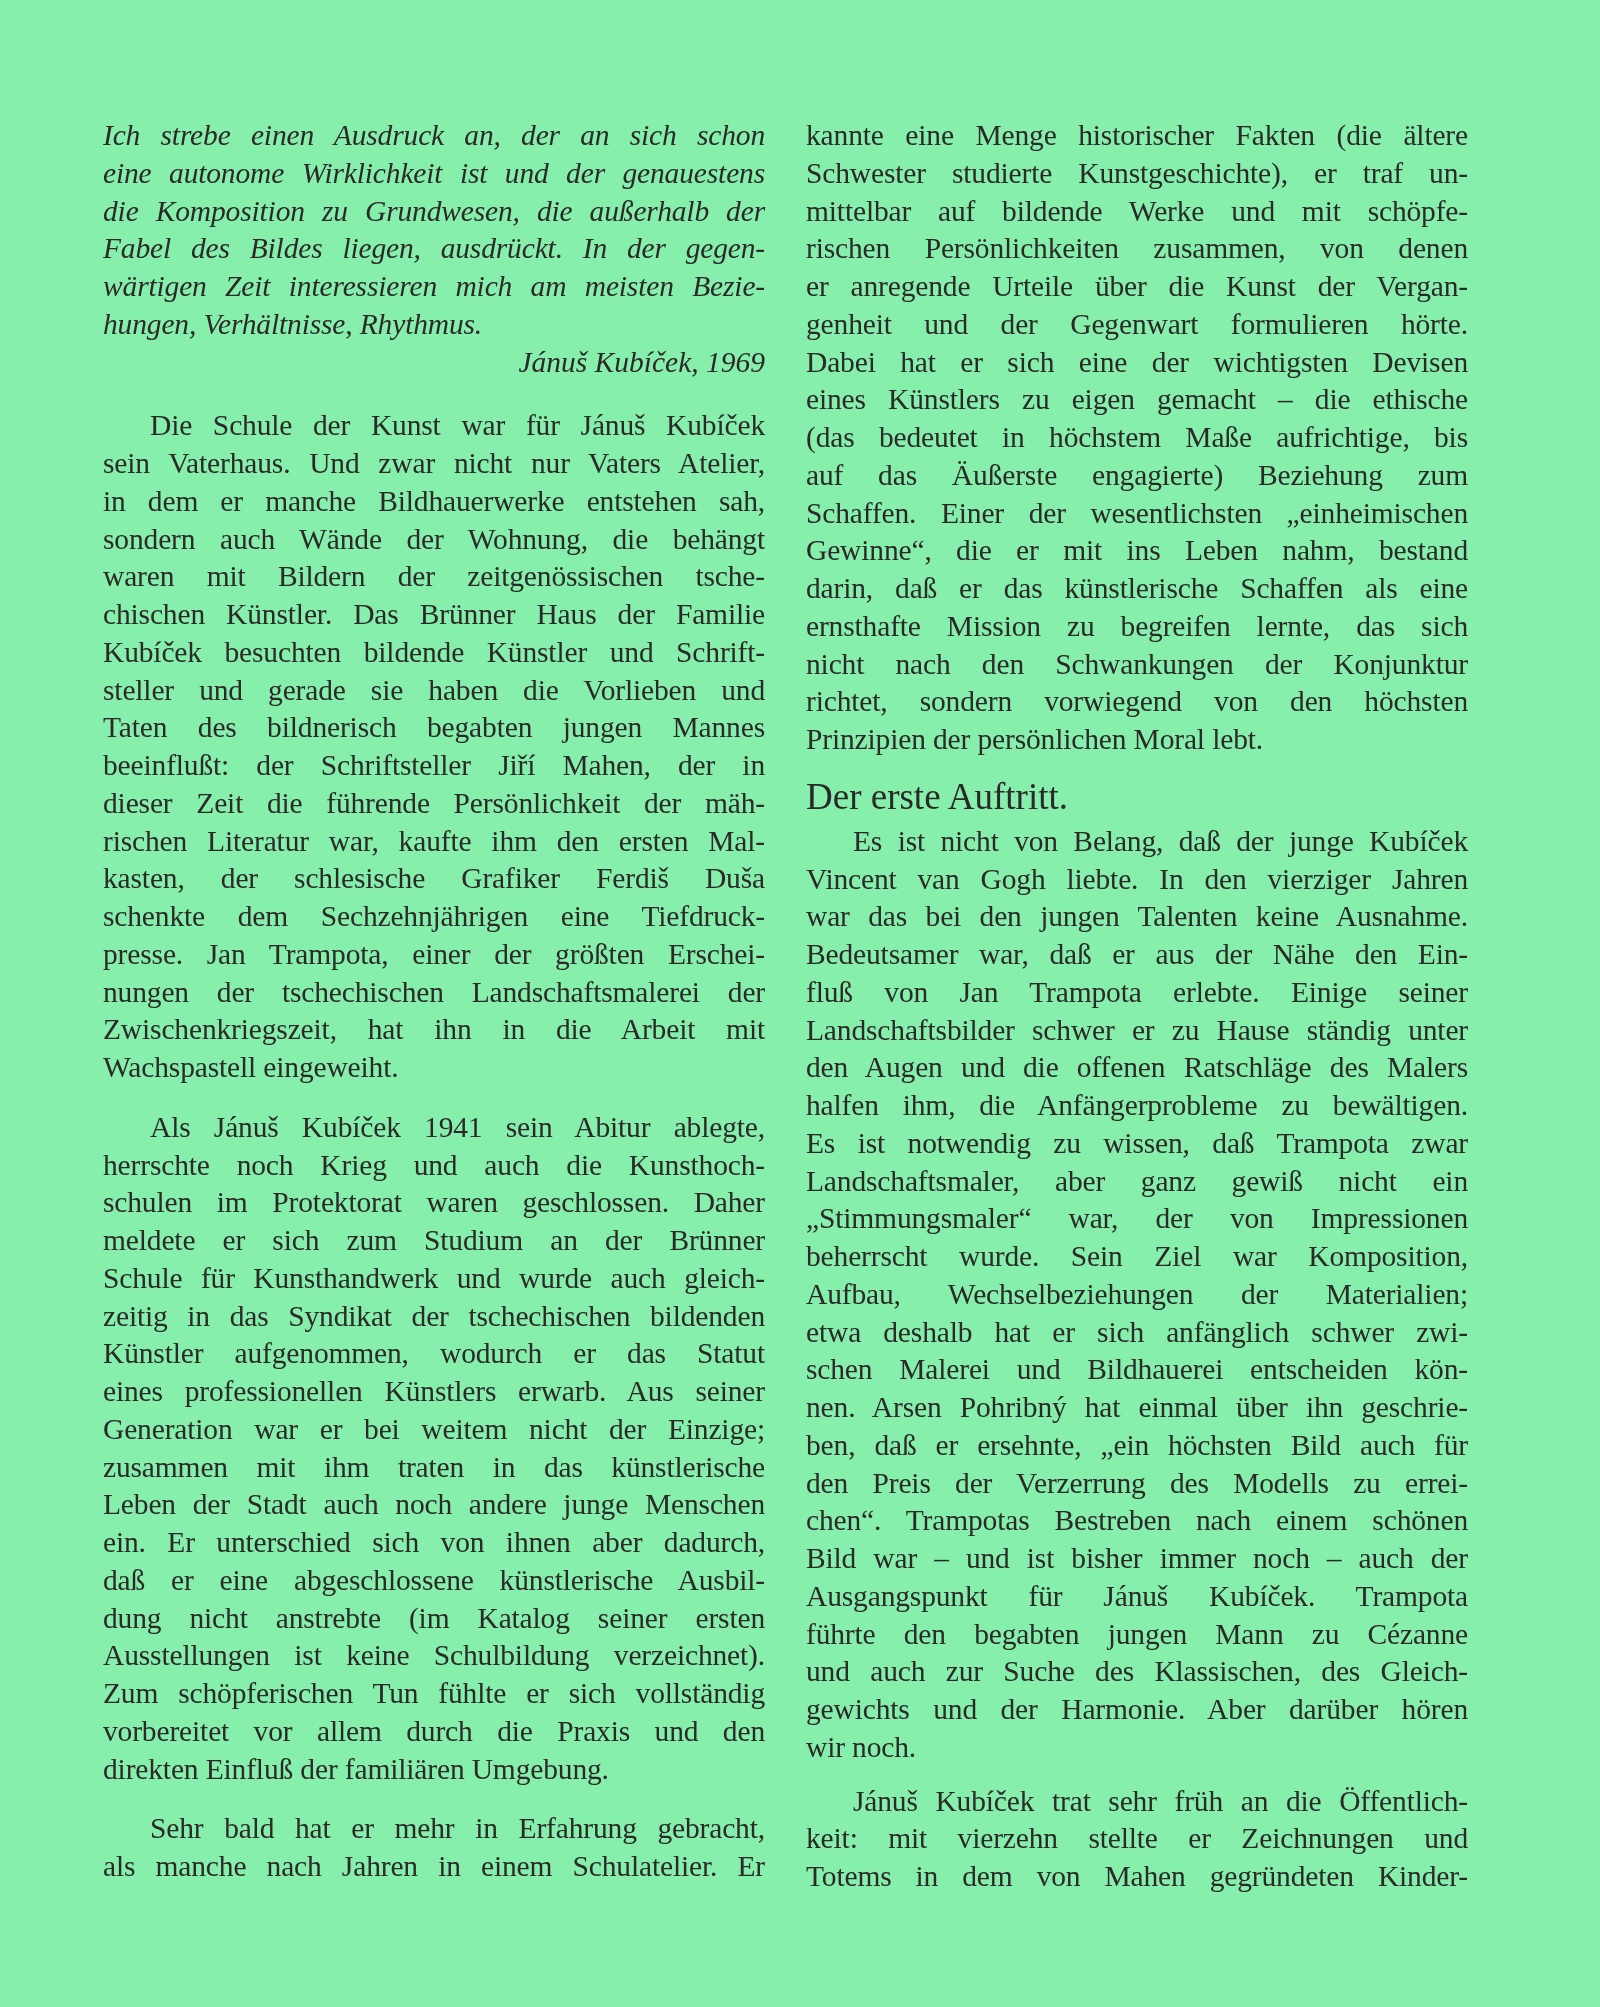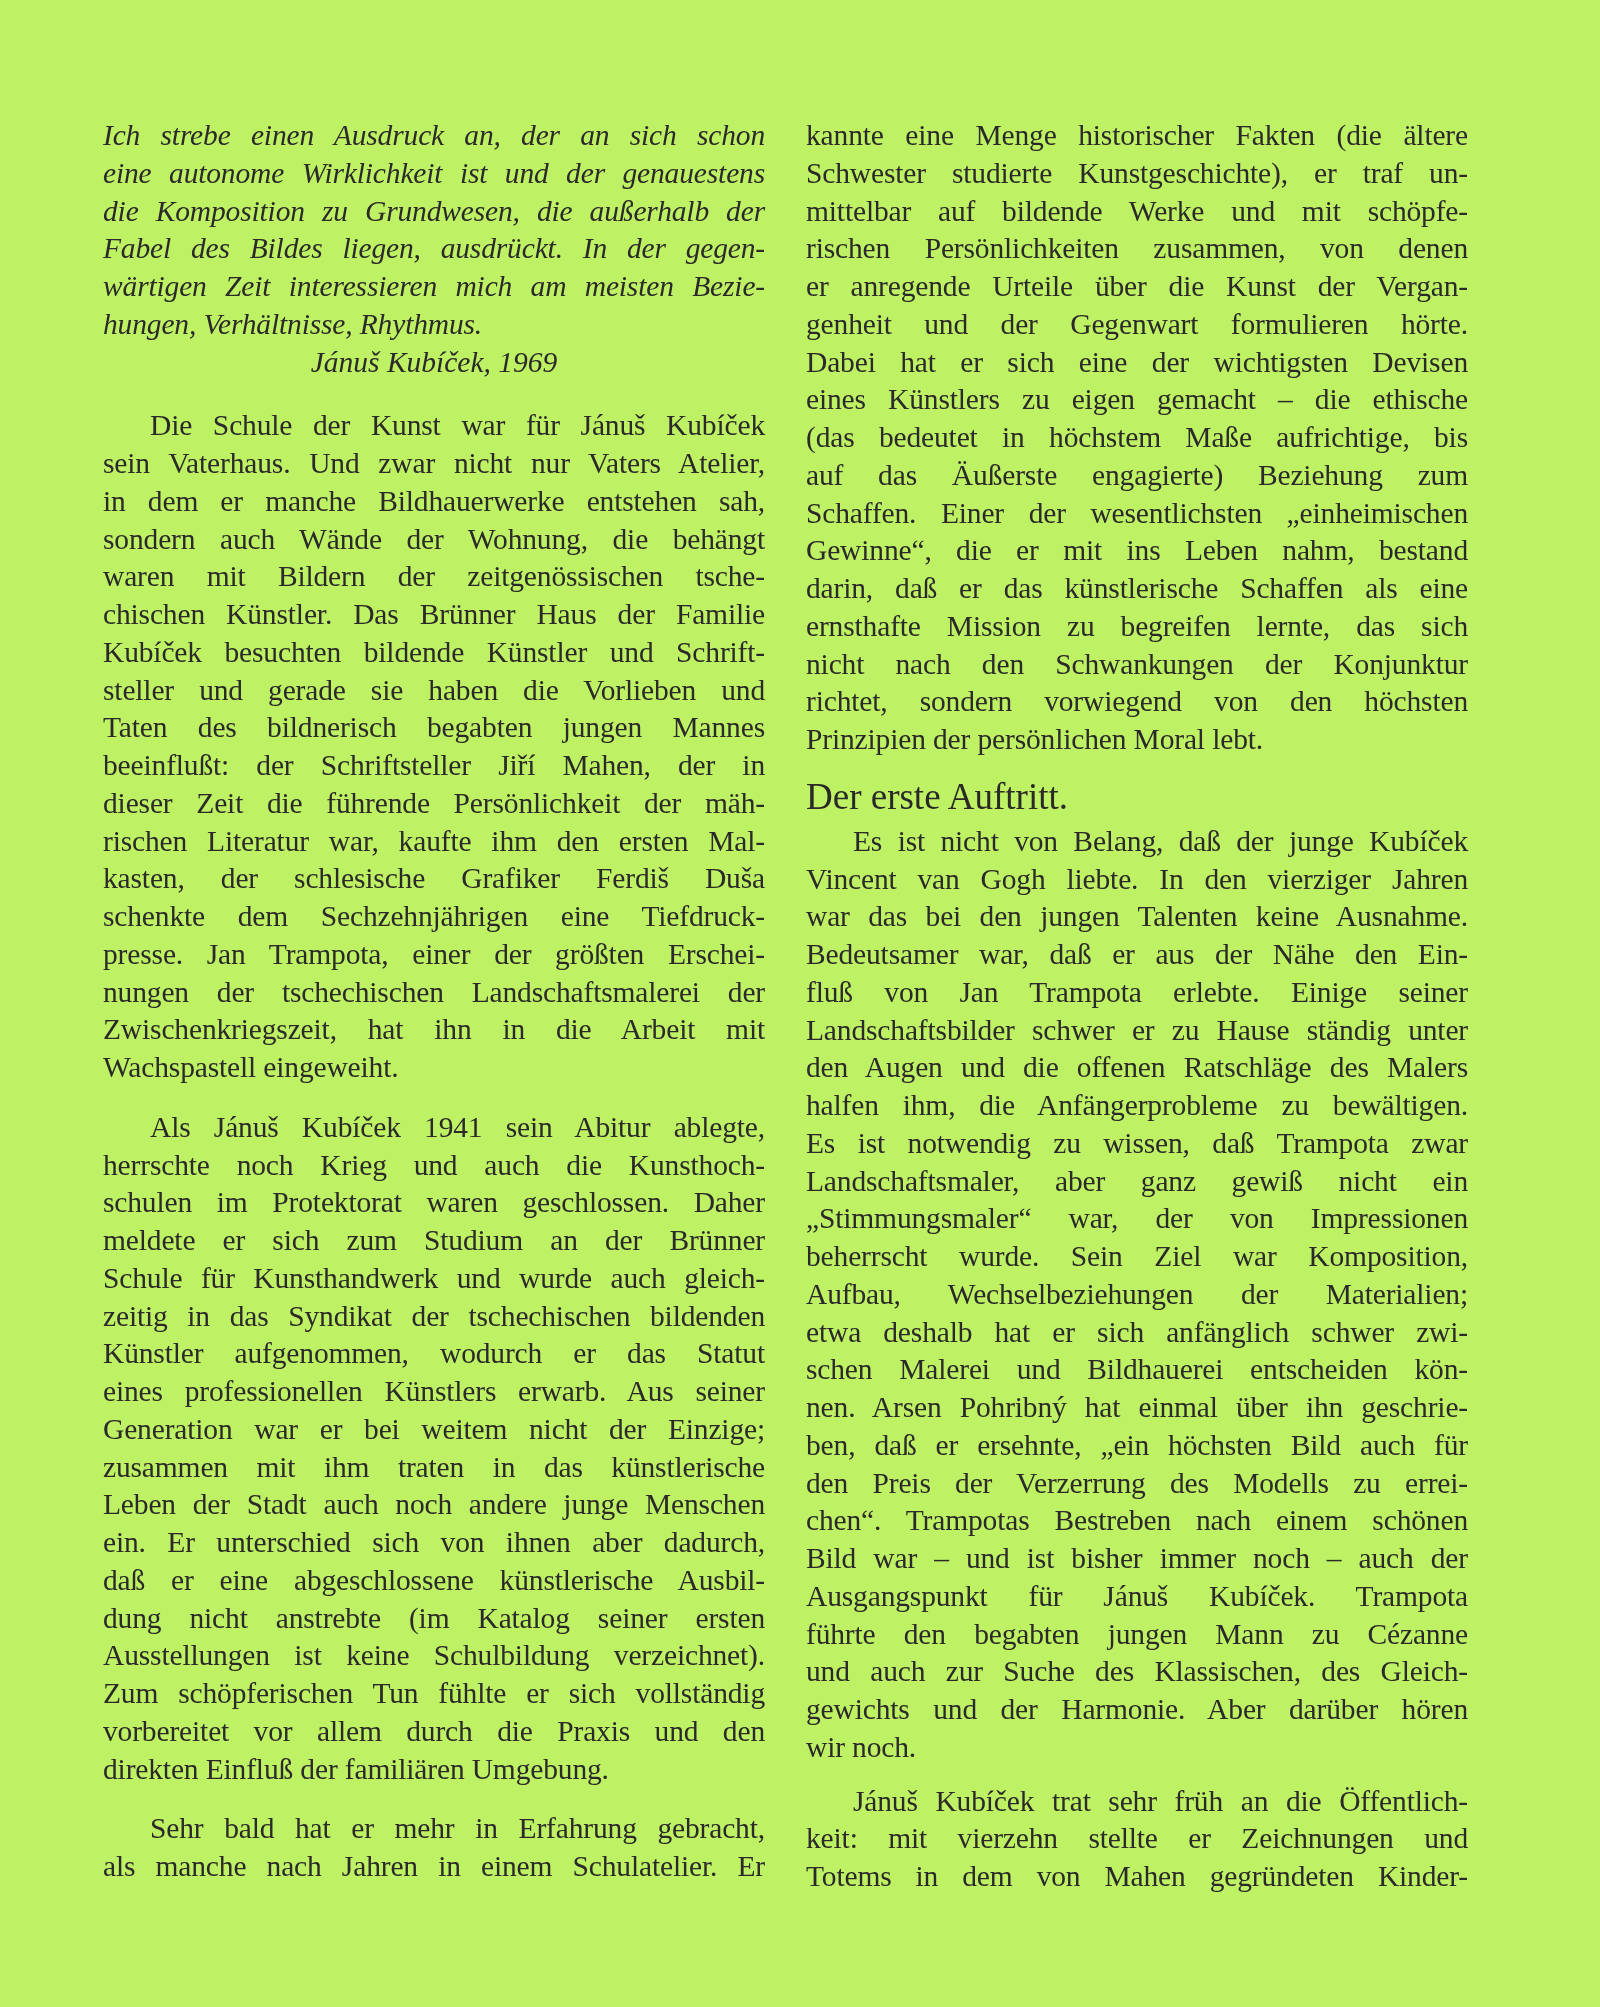--- a/index.html
+++ b/index.html
@@ -12,21 +12,21 @@
     height: 2007px;
     position: relative;
     overflow: hidden;
     font-family: "Liberation Serif", "DejaVu Serif", serif;
     color: #2b2a28;
   }
   .page {
     position: absolute;
     left: 0; top: 0;
     width: 1600px; height: 2007px;
-    background: #bef264;
+    background: #86efac;
   }
   .column {
     position: absolute;
     top: 117px;
     width: 662px;
   }
   .col-left { left: 103px; }
   .col-right { left: 806px; }
 
   .line {
@@ -47,21 +47,21 @@
   }
   .quote .line {
     font-style: italic;
   }
   .quote-attribution {
     display: block;
     height: 37.75px;
     line-height: 37.75px;
     font-size: 29.5px;
     font-style: italic;
-    text-align: center;
+    text-align: right;
     margin-top: 0px;
   }
   .para-gap { height: 22px; }
   .para-gap-sm { height: 16px; }
 
   .section-heading {
     display: block;
     font-size: 37px;
     line-height: 44px;
     height: 44px;

